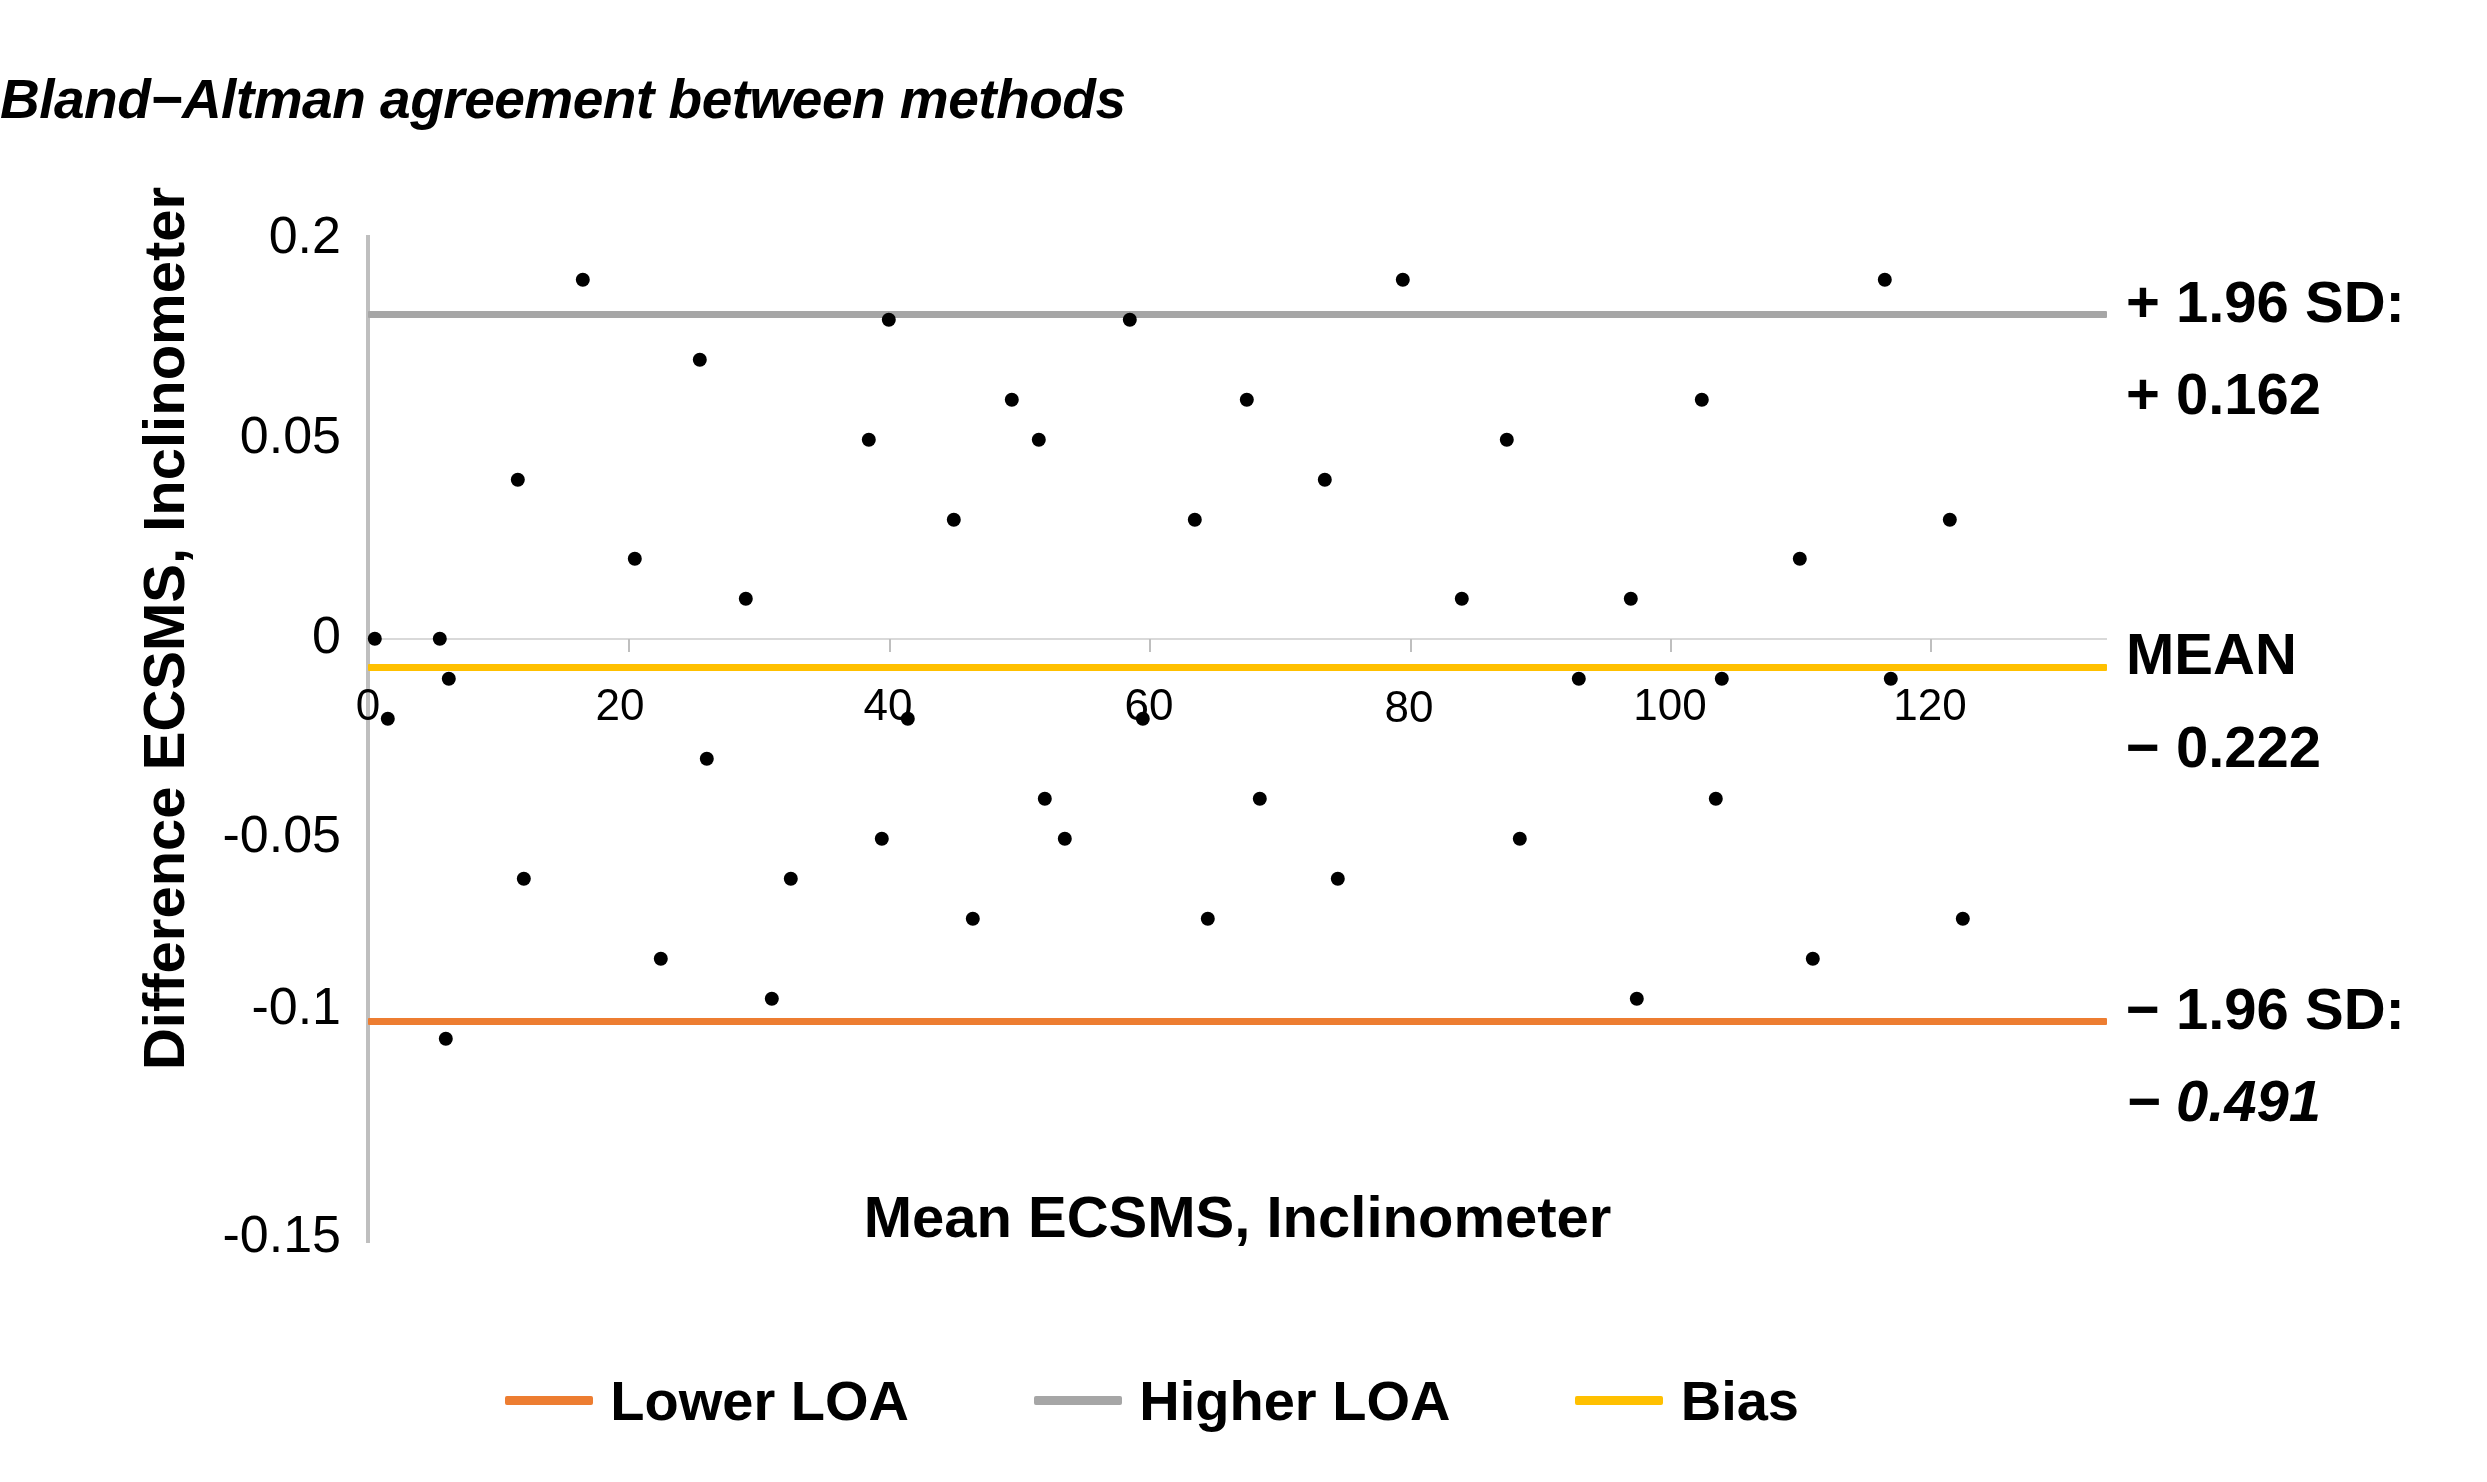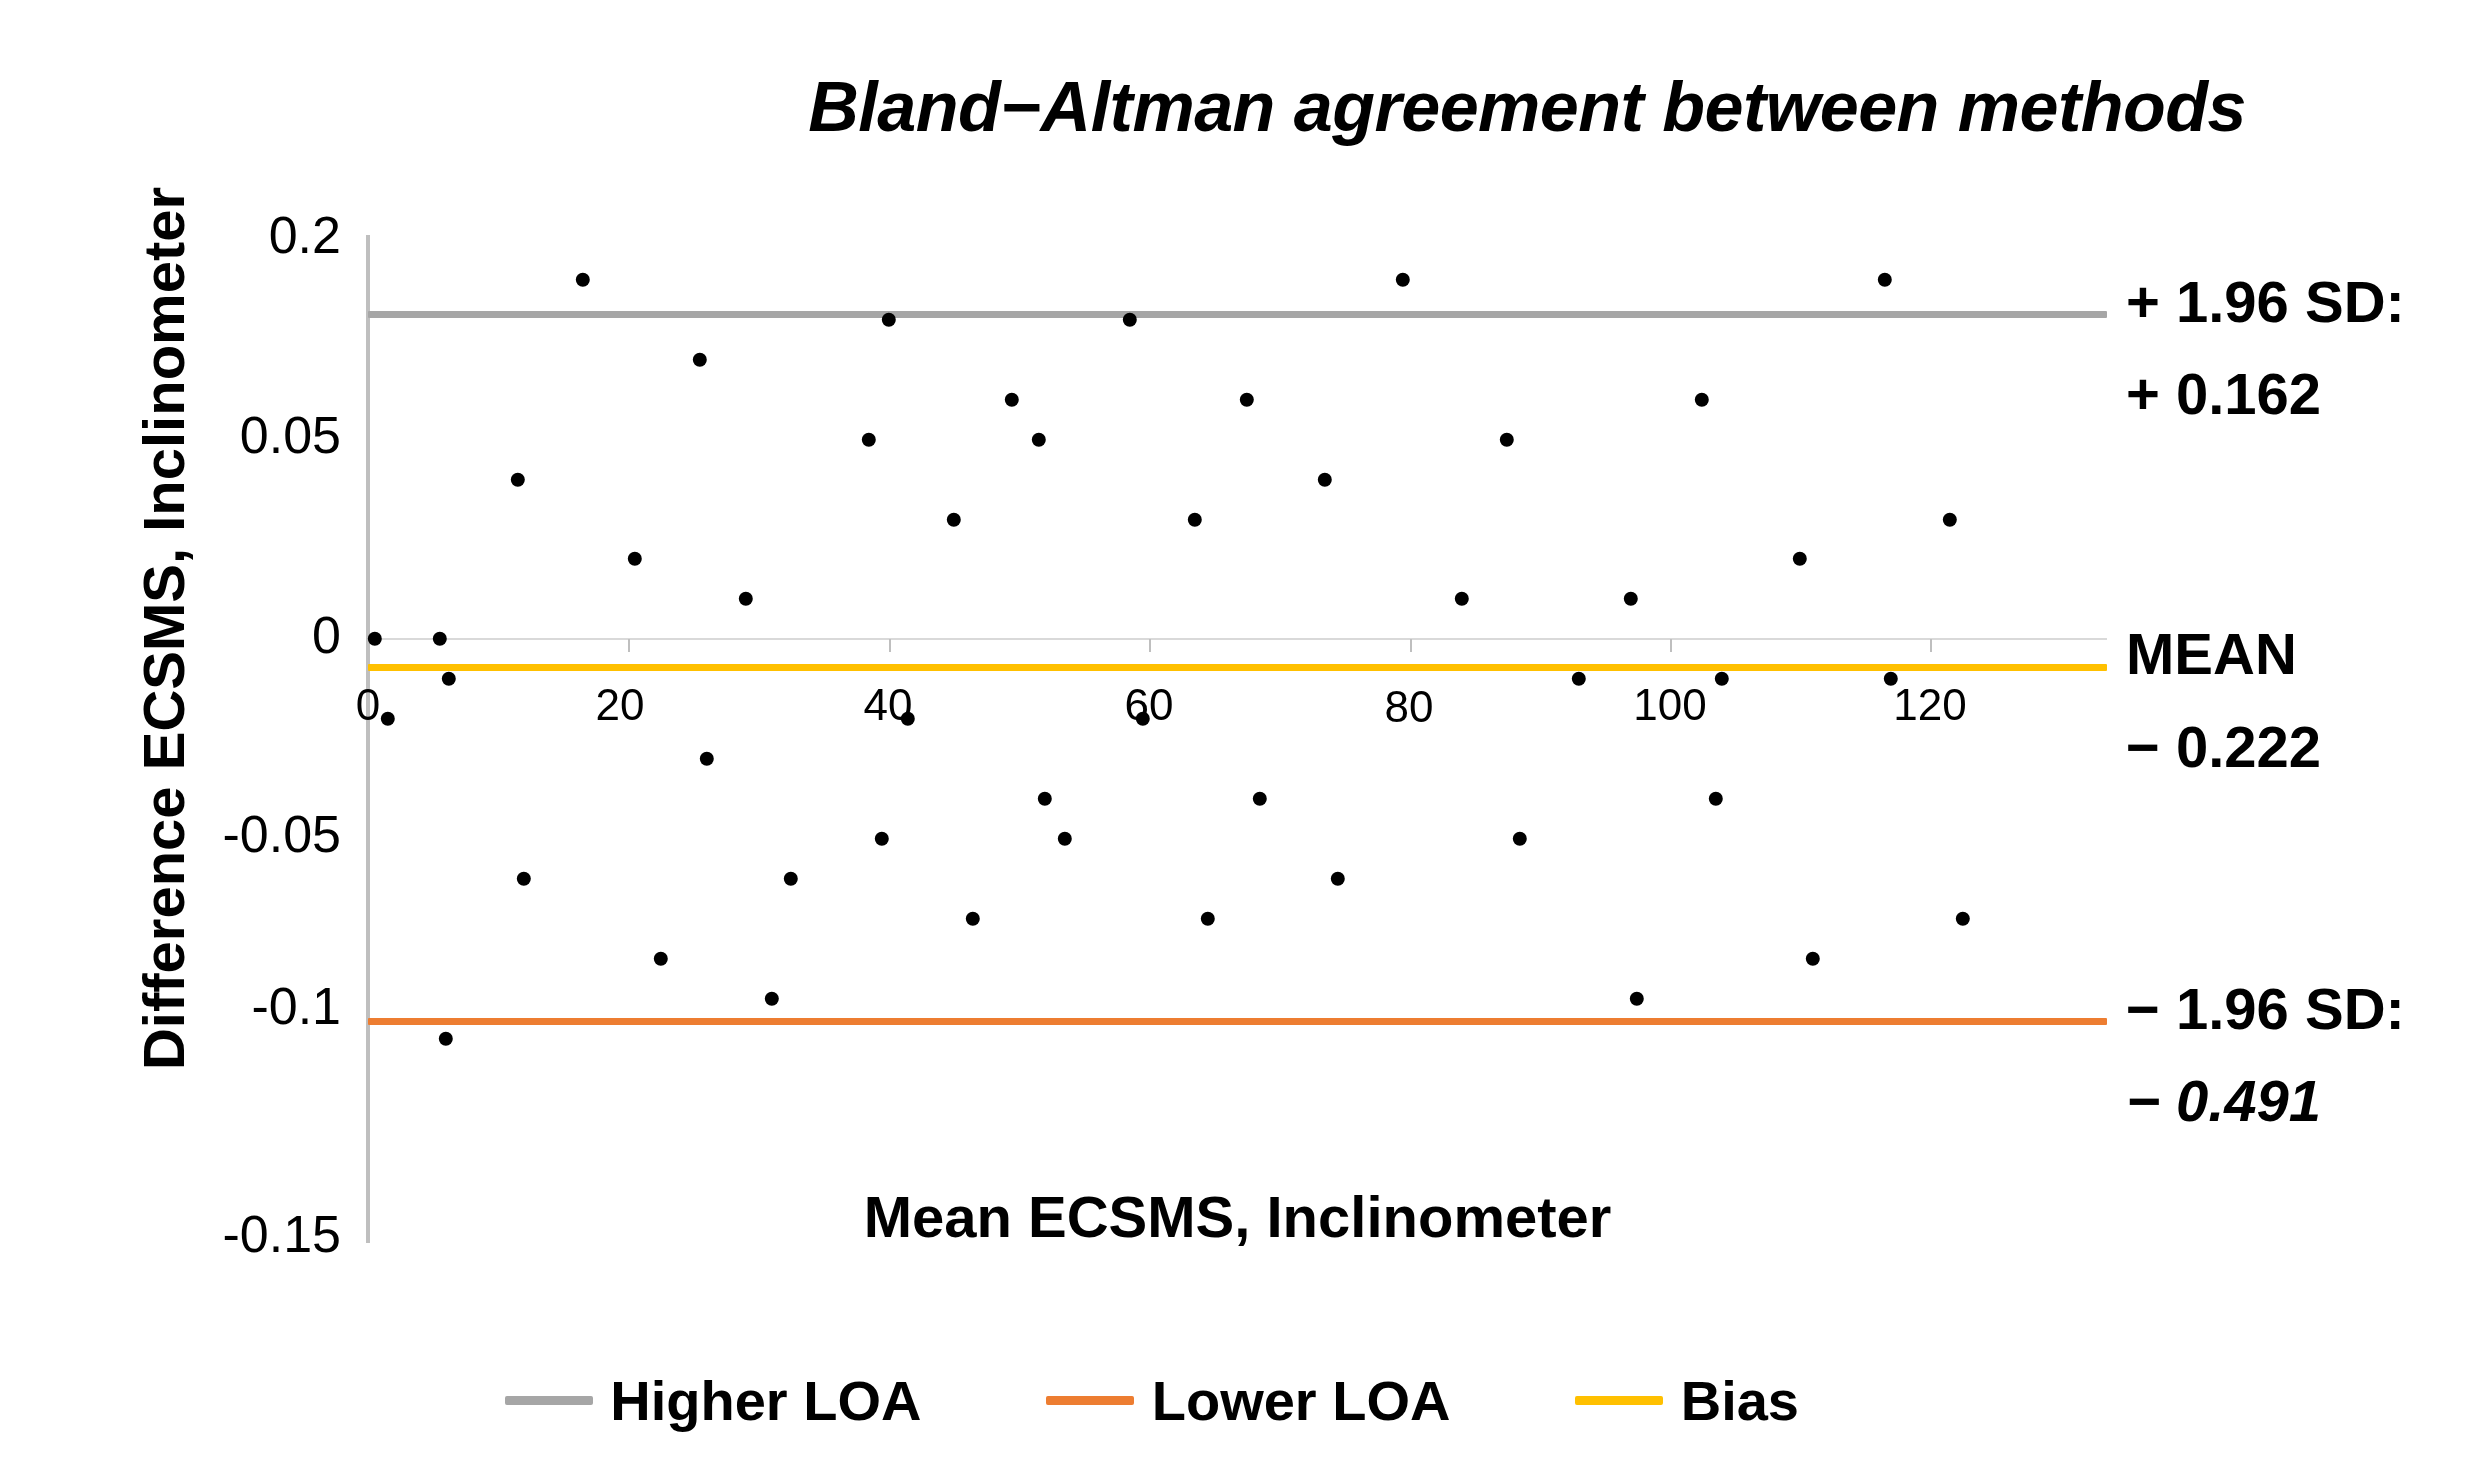--- a/index.html
+++ b/index.html
@@ -1,22 +1,22 @@
 <!DOCTYPE html>
 <html><head>
 <meta charset="utf-8">
 <style>
   html,body{margin:0;padding:0;background:#ffffff;}
   body{width:2487px;height:1482px;position:relative;overflow:hidden;
        font-family:"Liberation Sans","DejaVu Sans",sans-serif;color:#000;}
 
   
   #chart-title{
-    position:absolute;left:0;top:67px;width:2246px;text-align:right;
-    font-size:70px;font-weight:bold;font-style:italic;letter-spacing:-0.5px;
+    position:absolute;left:0;top:67px;width:2246px;text-align:left;
+    font-size:55px;font-weight:bold;font-style:italic;letter-spacing:-0.5px;
     font-family:"Liberation Sans","DejaVu Sans",sans-serif;
   }
 
   
   #y-axis-title{
     position:absolute;left:-317px;top:595px;width:960px;
     transform:rotate(-90deg);transform-origin:center center;
     text-align:center;font-size:58px;font-weight:bold;white-space:nowrap;
   }
   #x-axis-title{
@@ -151,25 +151,25 @@
     <div class="annot" style="top: 268px;">+ 1.96 SD:</div>
     <div class="annot" style="top: 360px;">+ 0.162</div>
     <div class="annot" style="top: 620px;">MEAN</div>
     <div class="annot" style="top: 713px;">− 0.222</div>
     <div class="annot" style="top: 975px;">− 1.96 SD:</div>
     <div class="annot" style="top: 1067px; font-style: italic;">− 0.491</div>
   </div>
 
 <div id="legend">
     <div class="legend-item">
+      <div class="legend-swatch" style="background: rgb(237, 125, 49);"></div>
+      <div class="legend-label">Lower LOA</div>
+    </div>
+    <div class="legend-item">
       <div class="legend-swatch" style="background: rgb(166, 166, 166);"></div>
       <div class="legend-label">Higher LOA</div>
-    </div>
-    <div class="legend-item">
-      <div class="legend-swatch" style="background: rgb(237, 125, 49);"></div>
-      <div class="legend-label">Lower LOA</div>
     </div>
     <div class="legend-item">
       <div class="legend-swatch" style="background: rgb(255, 192, 0);"></div>
       <div class="legend-label">Bias</div>
     </div>
   </div>
 
 
 </body></html>

